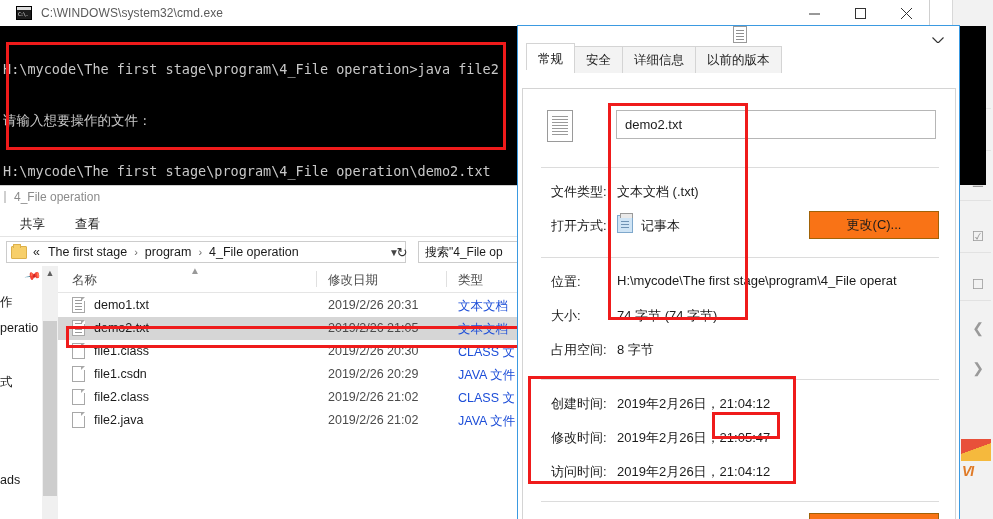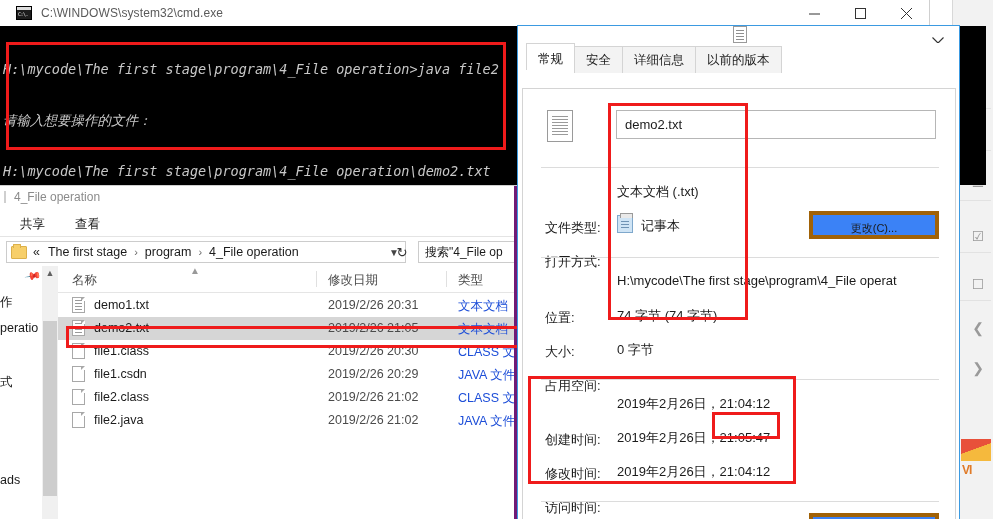--- a/index.html
+++ b/index.html
@@ -21,21 +21,21 @@
     color: #9a9a9a; font-size: 14px; line-height: 20px; text-align: center;
   }
   .bg-sep { position:absolute; right:2px; width:32px; height:1px; background:#e2e2e2; }
   .bg-orange { color: #e8a33d; font-weight: bold; font-size: 13px; }
   .bg-red-shape {
     position:absolute; right:2px; bottom:58px; width:30px; height:22px;
     background: linear-gradient(160deg,#e8503a 0%,#e8503a 45%,#f5b93d 46%,#f5b93d 100%);
   }
   .bg-vi {
     position:absolute; right:3px; bottom:34px; width:28px; height:22px;
-    color:#e07b28; font-size:12px; font-weight:bold; letter-spacing:-1px;
+    color:#e07b28; font-size:14px; font-weight:bold; letter-spacing:-1px;font-style:italic;
   }
 
   
   .cmd-window {
     position: absolute; left: 0; top: 0; width: 930px; height: 186px;
     background: #ffffff; border: 1px solid #cfcfcf; border-top: none; border-left: none;
     box-sizing: border-box;
   }
   .cmd-titlebar {
     position: absolute; left: 0; top: 0; width: 100%; height: 26px;
@@ -65,29 +65,29 @@
   }
   .win-btn svg { display: block; }
 
   .cmd-console {
     position: absolute; left: 0; top: 26px; width: 986px; height: 159px;
     background: #000000; color: #c8c8c8; overflow: hidden;
     font-family: "DejaVu Sans Mono", "Liberation Mono", monospace;
     font-size: 13.5px; line-height: 17px; padding: 1px 0 0 3px; box-sizing: border-box;
     white-space: pre;
   }
-  .cmd-console .ln { display: block; height: 17px; font-style: italic; }
+  .cmd-console .ln { display: block; height: 17px; }
 
   
   .red-box { position: absolute; border: 3px solid #ef1b1b; box-sizing: border-box; pointer-events:none; }
 
   
   .fe-window {
     position: absolute; left: 0; top: 186px; width: 520px; height: 333px;
-    background: #ffffff; border-right: 6px solid #701a75; box-sizing: border-box;
+    background: #ffffff; border-right: 1px solid #701a75; box-sizing: border-box;
     overflow: hidden;
     padding-left: 42px;
   }
   .fe-titlerow {
     position: absolute; left: 0; top: 0; width: 100%; height: 22px;
     display: flex; align-items: center;
   }
   .fe-tabbar-tick { width: 2px; height: 12px; background: #cfcfcf; margin-left: 4px; margin-right: 8px;}
   .fe-winlabel { font-size: 12px; color: #8b8b8b; }
 
@@ -223,33 +223,33 @@
     background: repeating-linear-gradient(to bottom, #9a9a9a 0px, #9a9a9a 1px, transparent 1px, transparent 3px);
   }
   .name-input {
     position: absolute; left: 75px; top: 3px; width: 320px; height: 29px;
     border: 1px solid #b6b6b6; background: #fff; box-sizing: border-box;
     font-size: 13px; color: #1b1b1b; padding: 6px 0 0 8px;
   }
   .hr { position: absolute; left: 18px; width: 398px; height: 1px; background: #dcdcdc; }
 
   .frow2 { position: absolute; left: 18px; width: 398px; font-size: 13px; color: #1b1b1b; }
-  .flabel { position: absolute; left: 4px; margin-top: 36px; }
+  .flabel { position: absolute; left: 10px; }
   .fvalue { position: absolute; left: 76px; white-space: nowrap; }
 
   .np-ico {
     position:absolute; left:76px; top:-2px; width:16px; height:18px;
     background:#cfe4f5; border:1px solid #7fa8cc; box-sizing:border-box;
   }
   .np-ico::before{content:"";position:absolute;left:2px;top:-3px;width:11px;height:4px;background:#e9e9e9;border:1px solid #9a9a9a;border-bottom:none;}
   .np-ico::after{content:"";position:absolute;left:3px;top:5px;right:3px;bottom:3px;background:repeating-linear-gradient(to bottom,#6f93b4 0,#6f93b4 1px,transparent 1px,transparent 3px);}
 
   .btn {
-    position: absolute; border: 4px solid #a16207; background: #3b82f6;
-    font-size: 11px; color: #1b1b1b; text-align: center; box-sizing: border-box;
+    position: absolute; border: 1px solid #a16207; background: #f97316;
+    font-size: 13px; color: #1b1b1b; text-align: center; box-sizing: border-box;
   }
 
   .watermark {
     position: absolute; left: 660px; top: 489px;
     font-size: 17px; color: #d2d2d2; white-space: nowrap; letter-spacing: 0.5px;
   }
 
   
   .page-scroll {
     position: absolute; right: 40px; top: 25px; width: 17px; height: 494px;
@@ -473,21 +473,21 @@
           <span class="fvalue">H:\mycode\The first stage\program\4_File operat</span>
         </div>
 
         <div class="frow2" style="top:218px">
           <span class="flabel">大小:</span>
           <span class="fvalue">74 字节 (74 字节)</span>
         </div>
 
         <div class="frow2" style="top:252px">
           <span class="flabel">占用空间:</span>
-          <span class="fvalue">0 字节</span>
+          <span class="fvalue">8 字节</span>
         </div>
 
         <div class="hr" style="top:290px"></div>
 
         <div class="frow2" style="top:306px">
           <span class="flabel">创建时间:</span>
           <span class="fvalue">2019年2月26日，21:04:12</span>
         </div>
 
         <div class="frow2" style="top:340px">

